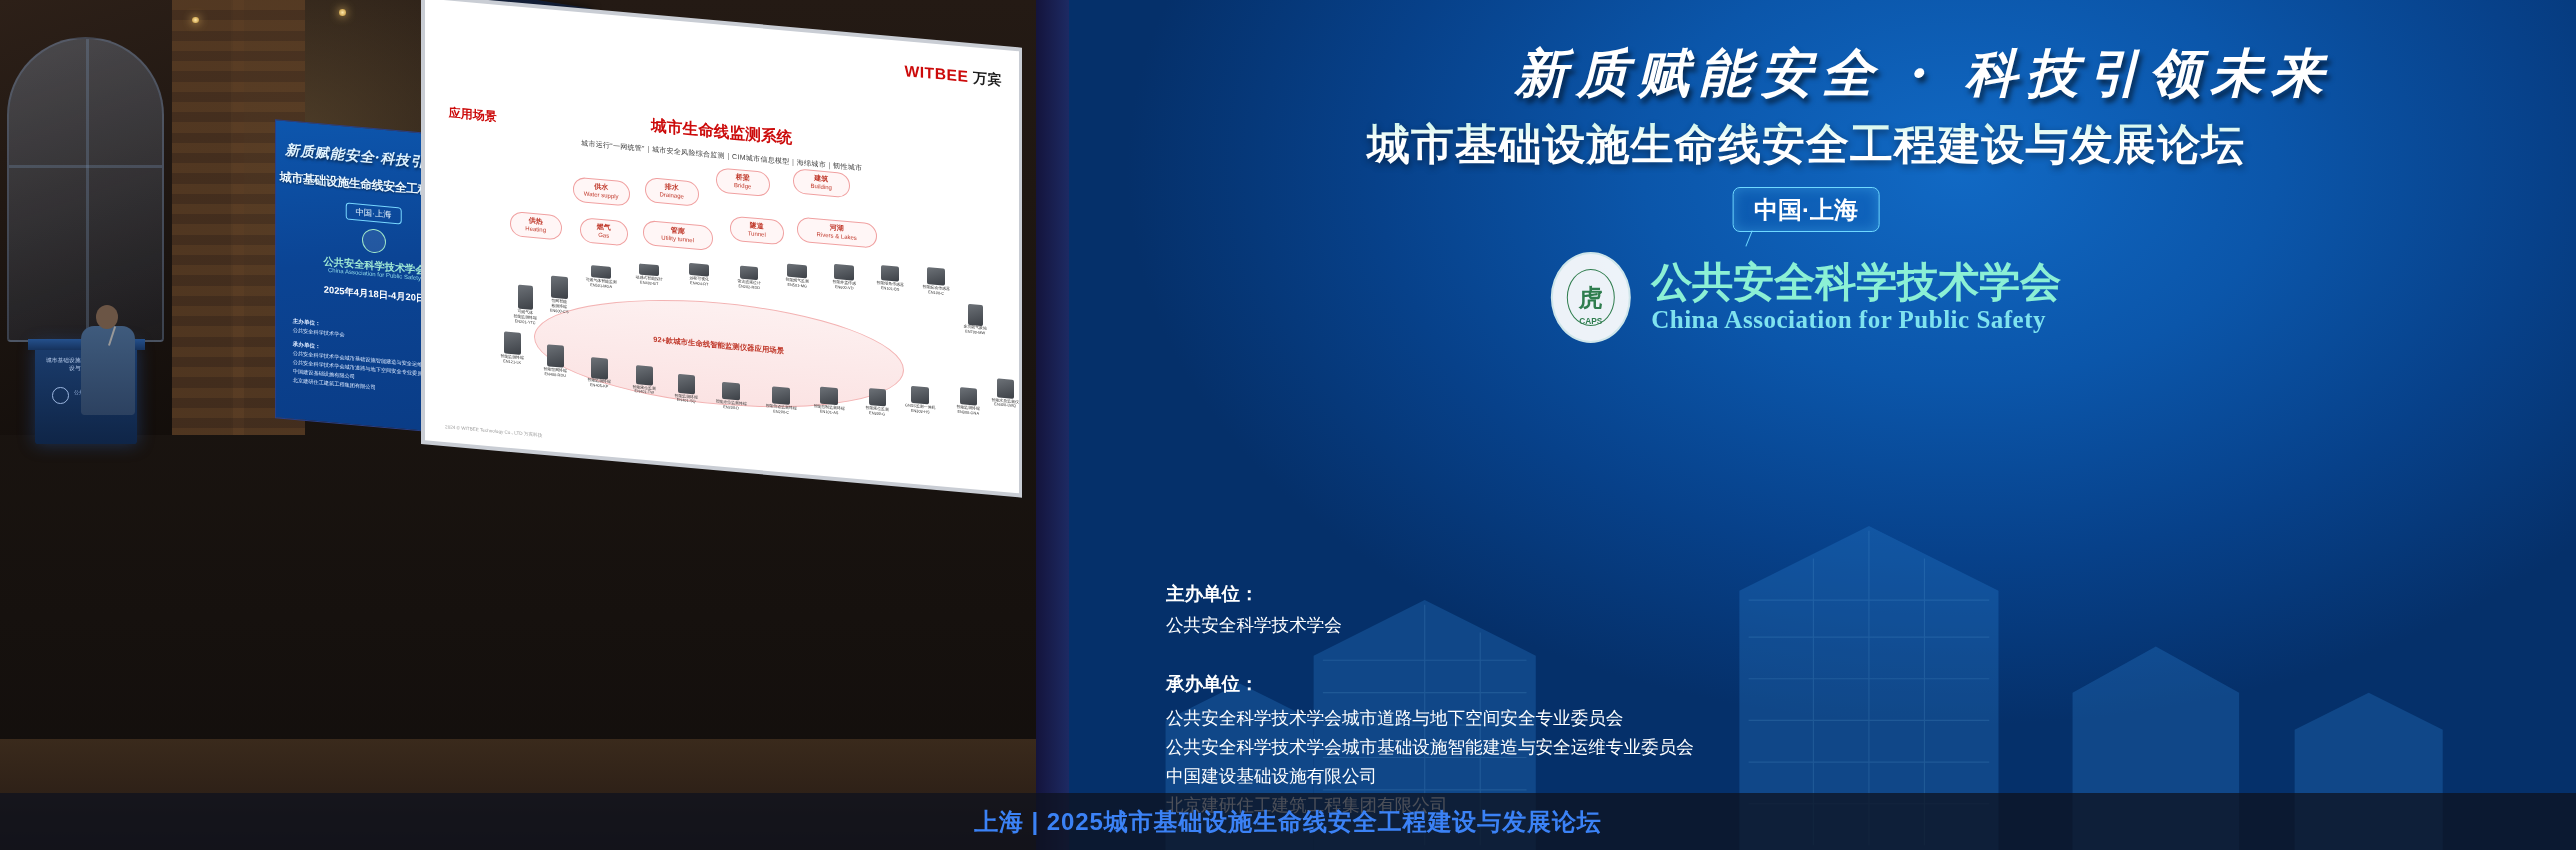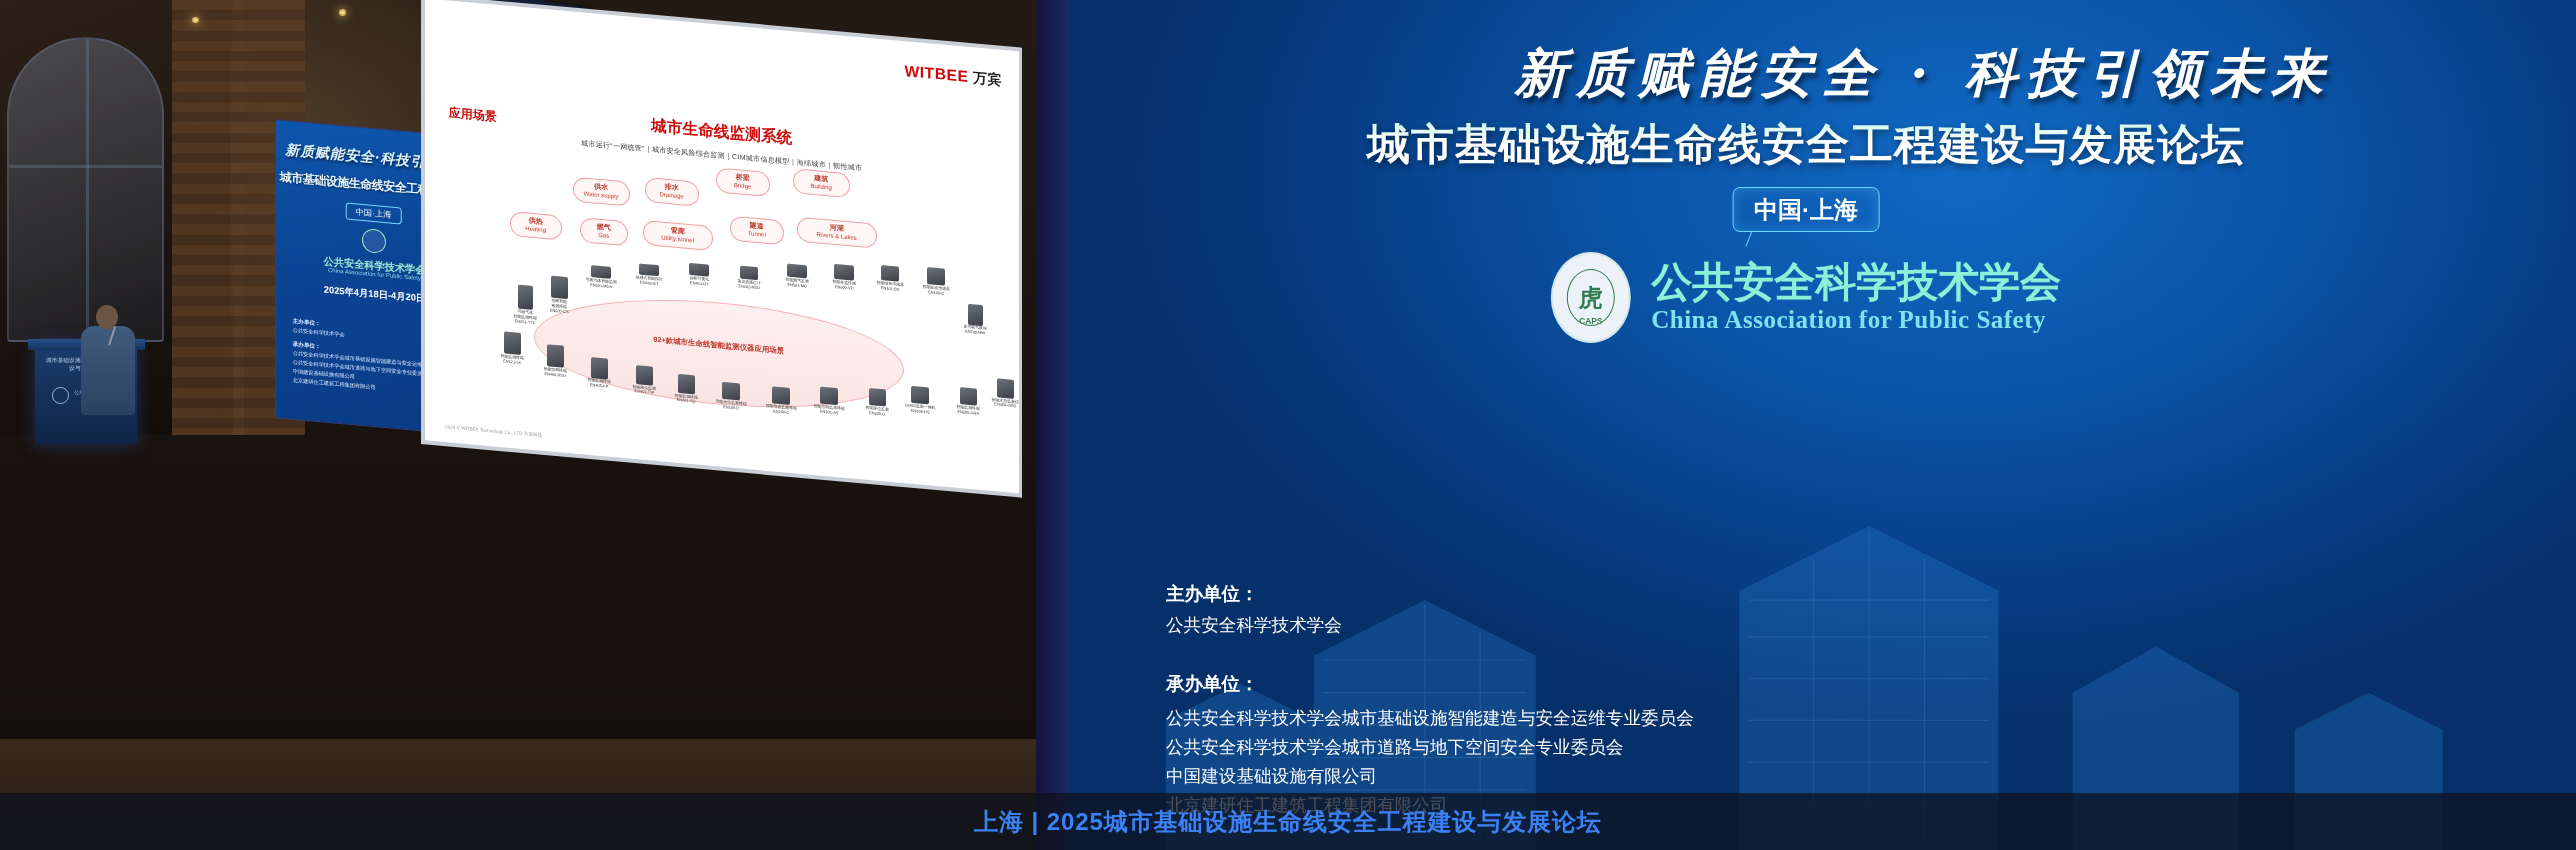--- a/index.html
+++ b/index.html
@@ -567,22 +567,22 @@
 
 
     <div class="org-block">
       <div class="lbl">主办单位：</div>
       <div class="val">公共安全科学技术学会</div>
     </div>
 
     <div class="co-block">
       <div class="lbl">承办单位：</div>
       <div id="co-orgs">
+          <div class="val">公共安全科学技术学会城市道路与地下空间安全专业委员会</div>
           <div class="val">公共安全科学技术学会城市基础设施智能建造与安全运维专业委员会</div>
-          <div class="val">公共安全科学技术学会城市道路与地下空间安全专业委员会</div>
           <div class="val">中国建设基础设施有限公司</div>
           <div class="val">北京建研住工建筑工程集团有限公司</div>
         </div>
     </div>
   </div>
 
   <div class="caption-bar">
     <div class="caption-text">上海 | 2025城市基础设施生命线安全工程建设与发展论坛</div>
   </div>
 

